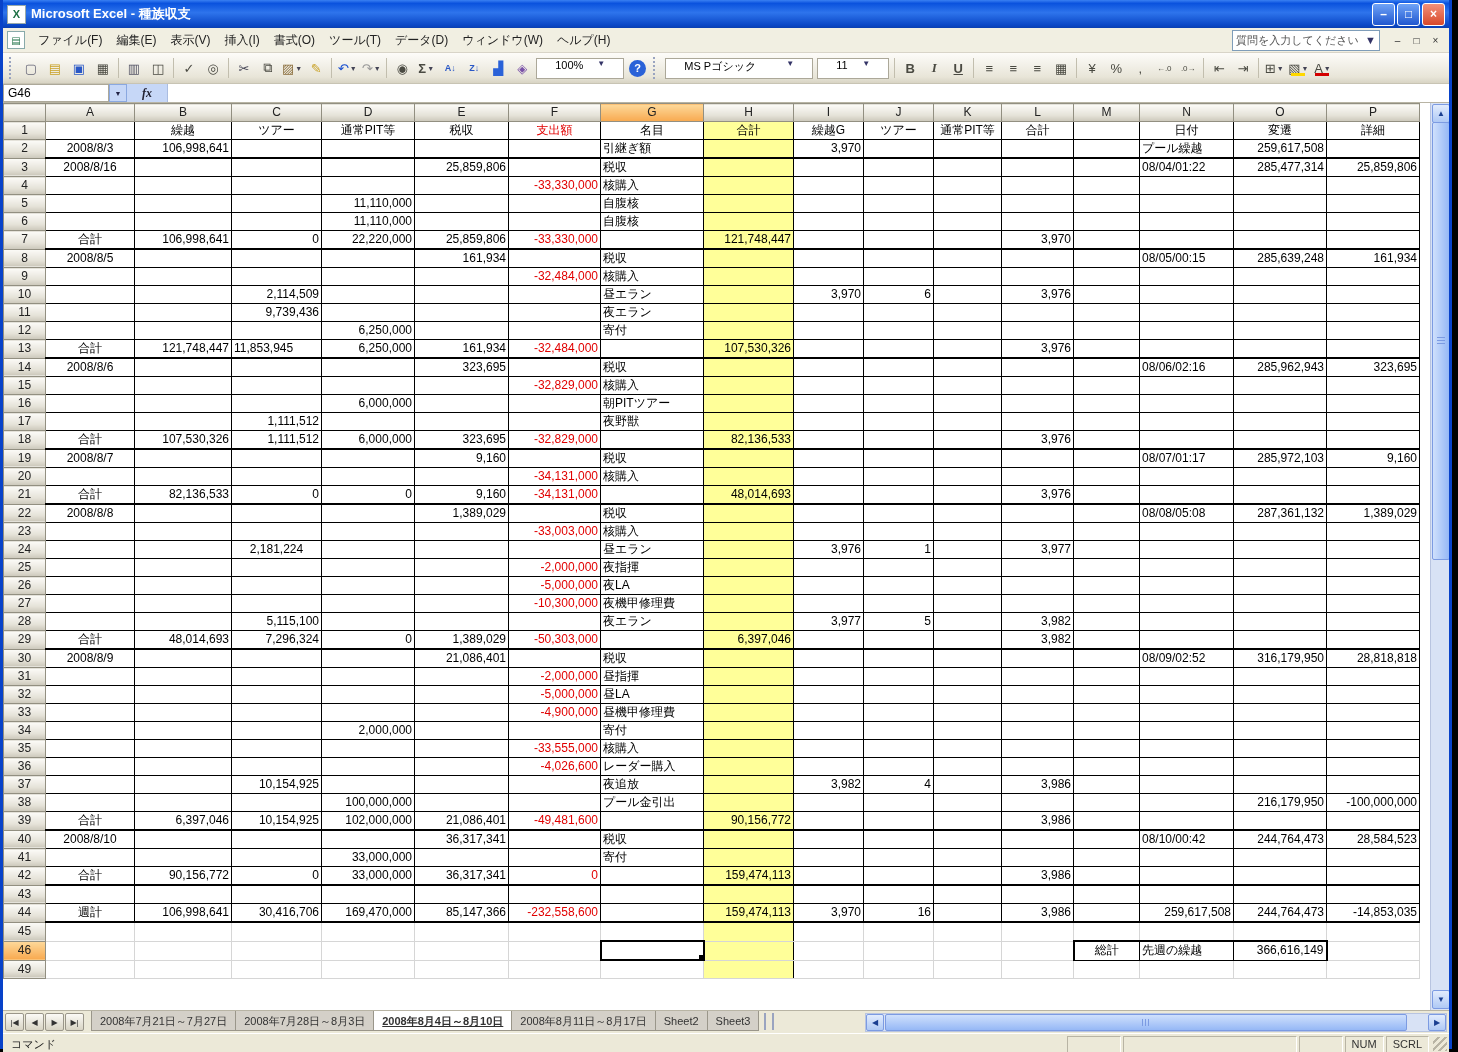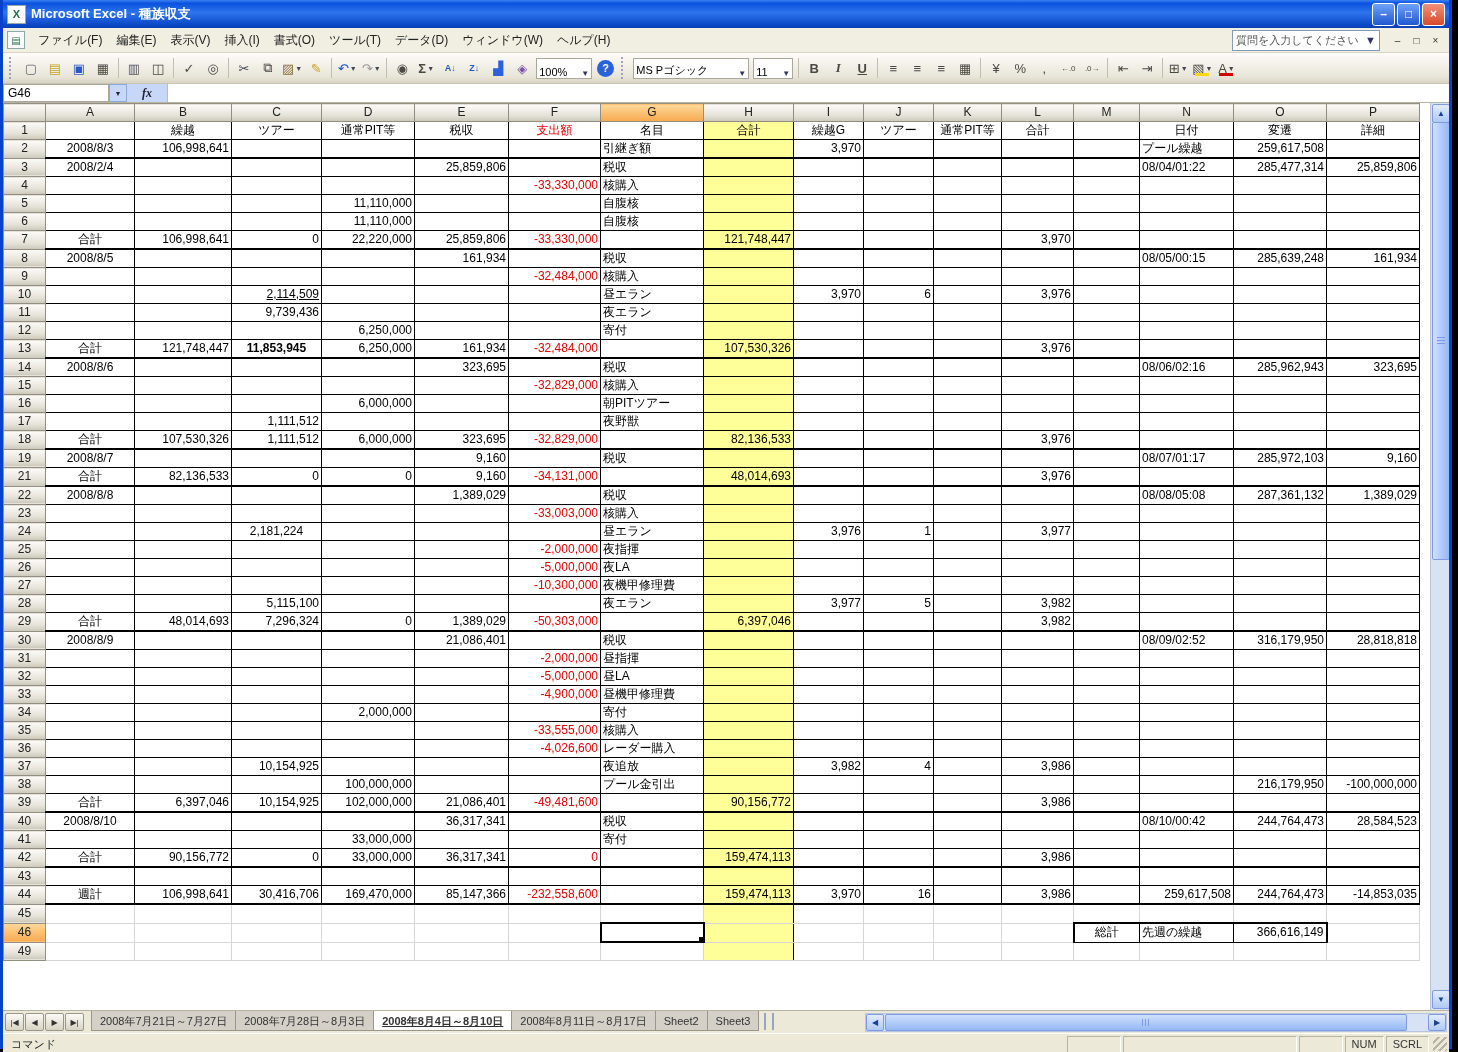--- a/index.html
+++ b/index.html
@@ -19,21 +19,21 @@
   .question-box{width:140px;height:17px;background:#fff;border:1px solid #7F9DB9;font-size:11px;color:#555;padding:1px 3px;display:flex;align-items:center;}
   .question-box .dd{margin-left:auto;color:#336;}
   .small-winbtns{display:flex;margin:0 4px 0 8px;}
   .swb{width:17px;height:15px;display:flex;align-items:center;justify-content:center;font-size:10px;color:#333;border:1px solid transparent;}
   
   .toolbar{height:30px;background:linear-gradient(180deg,#FDFCF9,#E8E5D8 80%,#D8D4C4);display:flex;align-items:center;font-size:12px;border-bottom:1px solid #C8C4B4;padding-left:2px;}
   .grip{width:4px;height:22px;border-left:2px dotted #9aa4c0;margin:0 4px;}
   .ticon{min-width:20px;height:20px;display:flex;align-items:center;justify-content:center;margin:0 1px;border:1px solid transparent;border-radius:2px;color:#4a4a42;font-size:13px;}
   .ticon .dd{font-size:7px;margin-left:1px;color:#445;}
   .tsep{width:1px;height:20px;background:#C2BEAE;margin:0 3px;}
-  .combo{height:19px;background:#fff;border:1px solid #ACA899;display:flex;align-items:flex-end;font-size:11px;padding:0 2px;margin:0 2px;}
+  .combo{height:19px;background:#fff;border:1px solid #ACA899;display:flex;align-items:flex-start;font-size:11px;padding:0 18px;margin:0 2px;}
   .combo .dd{margin-left:auto;padding-left:4px;color:#336;font-size:8px;}
   [data-name="new-icon"]{color:#667;}
   [data-name="open-icon"]{color:#C9A227;}
   [data-name="save-icon"]{color:#2a58c6;}
   [data-name="print-icon"]{color:#556;}
   [data-name="cut-icon"]{color:#445;}
   [data-name="paste-icon"]{color:#8a6d3b;}
   [data-name="format-painter-icon"]{color:#C9A227;}
   [data-name="undo-icon"]{color:#1a4fd0;}
   [data-name="redo-icon"]{color:#9a9a9a;}
@@ -278,21 +278,21 @@
             <td data-name="cell-J2" style="text-align: right;"></td>
             <td data-name="cell-K2" style="text-align: right;"></td>
             <td data-name="cell-L2" style="text-align: right;"></td>
             <td data-name="cell-M2" style="text-align: center;"></td>
             <td data-name="cell-N2" style="text-align: left;">プール繰越</td>
             <td data-name="cell-O2" style="text-align: right;">259,617,508</td>
             <td data-name="cell-P2" style="text-align: right;"></td>
           </tr>
           <tr class="b">
             <th data-name="row-header-3">3</th>
-            <td data-name="cell-A3" style="text-align: center;">2008/2/4</td>
+            <td data-name="cell-A3" style="text-align: center;">2008/8/16</td>
             <td data-name="cell-B3" style="text-align: right;"></td>
             <td data-name="cell-C3" style="text-align: right;"></td>
             <td data-name="cell-D3" style="text-align: right;"></td>
             <td data-name="cell-E3" style="text-align: right;">25,859,806</td>
             <td data-name="cell-F3" class="red" style="text-align: right;"></td>
             <td data-name="cell-G3" style="text-align: left;">税収</td>
             <td data-name="cell-H3" class="yellow" style="text-align: right;"></td>
             <td data-name="cell-I3" style="text-align: right;"></td>
             <td data-name="cell-J3" style="text-align: right;"></td>
             <td data-name="cell-K3" style="text-align: right;"></td>
@@ -413,21 +413,21 @@
             <td data-name="cell-L9" style="text-align: right;"></td>
             <td data-name="cell-M9" style="text-align: center;"></td>
             <td data-name="cell-N9" style="text-align: left;"></td>
             <td data-name="cell-O9" style="text-align: right;"></td>
             <td data-name="cell-P9" style="text-align: right;"></td>
           </tr>
           <tr class="b">
             <th data-name="row-header-10">10</th>
             <td data-name="cell-A10" style="text-align: center;"></td>
             <td data-name="cell-B10" style="text-align: right;"></td>
-            <td data-name="cell-C10" style="text-align: right; text-decoration: underline;">2,114,509</td>
+            <td data-name="cell-C10" style="text-align: right;">2,114,509</td>
             <td data-name="cell-D10" style="text-align: right;"></td>
             <td data-name="cell-E10" style="text-align: right;"></td>
             <td data-name="cell-F10" class="red" style="text-align: right;"></td>
             <td data-name="cell-G10" style="text-align: left;">昼エラン</td>
             <td data-name="cell-H10" class="yellow" style="text-align: right;"></td>
             <td data-name="cell-I10" style="text-align: right;">3,970</td>
             <td data-name="cell-J10" style="text-align: right;">6</td>
             <td data-name="cell-K10" style="text-align: right;"></td>
             <td data-name="cell-L10" style="text-align: right;">3,976</td>
             <td data-name="cell-M10" style="text-align: center;"></td>
@@ -470,21 +470,21 @@
             <td data-name="cell-L12" style="text-align: right;"></td>
             <td data-name="cell-M12" style="text-align: center;"></td>
             <td data-name="cell-N12" style="text-align: left;"></td>
             <td data-name="cell-O12" style="text-align: right;"></td>
             <td data-name="cell-P12" style="text-align: right;"></td>
           </tr>
           <tr class="b thick">
             <th data-name="row-header-13">13</th>
             <td data-name="cell-A13" style="text-align: center;">合計</td>
             <td data-name="cell-B13" style="text-align: right;">121,748,447</td>
-            <td data-name="cell-C13" style="text-align: center; font-weight: bold;">11,853,945</td>
+            <td data-name="cell-C13" style="text-align: left;">11,853,945</td>
             <td data-name="cell-D13" style="text-align: right;">6,250,000</td>
             <td data-name="cell-E13" style="text-align: right;">161,934</td>
             <td data-name="cell-F13" class="red" style="text-align: right;">-32,484,000</td>
             <td data-name="cell-G13" style="text-align: left;"></td>
             <td data-name="cell-H13" class="yellow" style="text-align: right;">107,530,326</td>
             <td data-name="cell-I13" style="text-align: right;"></td>
             <td data-name="cell-J13" style="text-align: right;"></td>
             <td data-name="cell-K13" style="text-align: right;"></td>
             <td data-name="cell-L13" style="text-align: right;">3,976</td>
             <td data-name="cell-M13" style="text-align: center;"></td>
@@ -598,20 +598,39 @@
             <td data-name="cell-G19" style="text-align: left;">税収</td>
             <td data-name="cell-H19" class="yellow" style="text-align: right;"></td>
             <td data-name="cell-I19" style="text-align: right;"></td>
             <td data-name="cell-J19" style="text-align: right;"></td>
             <td data-name="cell-K19" style="text-align: right;"></td>
             <td data-name="cell-L19" style="text-align: right;"></td>
             <td data-name="cell-M19" style="text-align: center;"></td>
             <td data-name="cell-N19" style="text-align: left;">08/07/01:17</td>
             <td data-name="cell-O19" style="text-align: right;">285,972,103</td>
             <td data-name="cell-P19" style="text-align: right;">9,160</td>
+          </tr>
+          <tr class="b">
+            <th data-name="row-header-20">20</th>
+            <td data-name="cell-A20" style="text-align: center;"></td>
+            <td data-name="cell-B20" style="text-align: right;"></td>
+            <td data-name="cell-C20" style="text-align: right;"></td>
+            <td data-name="cell-D20" style="text-align: right;"></td>
+            <td data-name="cell-E20" style="text-align: right;"></td>
+            <td data-name="cell-F20" class="red" style="text-align: right;">-34,131,000</td>
+            <td data-name="cell-G20" style="text-align: left;">核購入</td>
+            <td data-name="cell-H20" class="yellow" style="text-align: right;"></td>
+            <td data-name="cell-I20" style="text-align: right;"></td>
+            <td data-name="cell-J20" style="text-align: right;"></td>
+            <td data-name="cell-K20" style="text-align: right;"></td>
+            <td data-name="cell-L20" style="text-align: right;"></td>
+            <td data-name="cell-M20" style="text-align: center;"></td>
+            <td data-name="cell-N20" style="text-align: left;"></td>
+            <td data-name="cell-O20" style="text-align: right;"></td>
+            <td data-name="cell-P20" style="text-align: right;"></td>
           </tr>
           <tr class="b thick">
             <th data-name="row-header-21">21</th>
             <td data-name="cell-A21" style="text-align: center;">合計</td>
             <td data-name="cell-B21" style="text-align: right;">82,136,533</td>
             <td data-name="cell-C21" style="text-align: right;">0</td>
             <td data-name="cell-D21" style="text-align: right;">0</td>
             <td data-name="cell-E21" style="text-align: right;">9,160</td>
             <td data-name="cell-F21" class="red" style="text-align: right;">-34,131,000</td>
             <td data-name="cell-G21" style="text-align: left;"></td>

